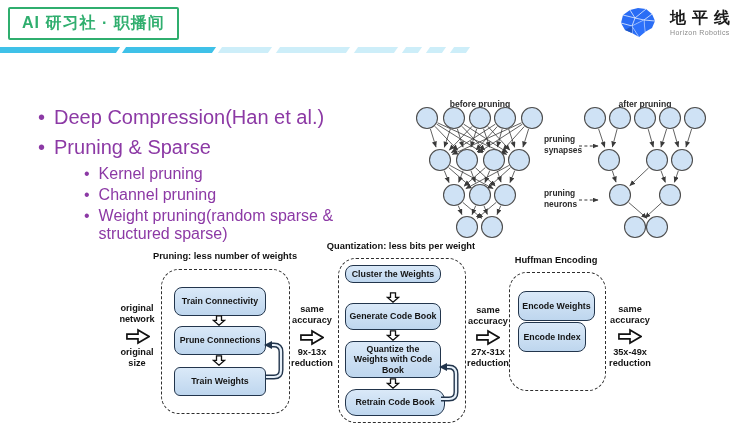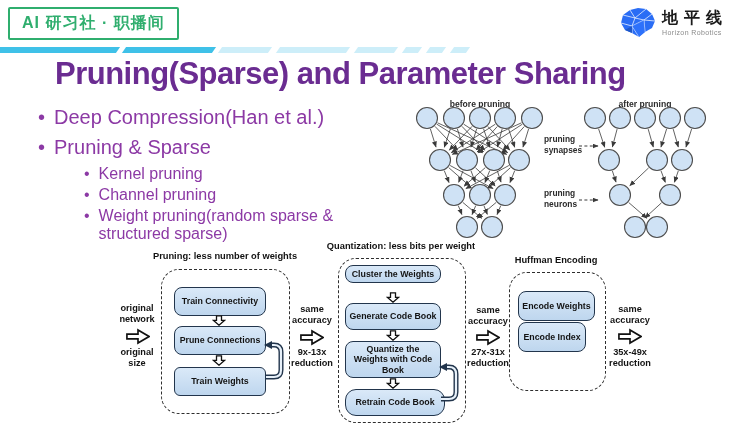--- a/index.html
+++ b/index.html
@@ -6,21 +6,21 @@
   .slide{position:relative;width:740px;height:429px;background:#ffffff;overflow:hidden;
          font-family:"Liberation Sans",sans-serif;}
   .abs{position:absolute;}
 
   
   .badge{left:8px;top:7px;border:2px solid #2fae6e;color:#2fae6e;background:#fff;
          font-size:16px;font-weight:bold;letter-spacing:1px;padding:4px 12px;border-radius:2px;}
   .band-seg{position:absolute;top:47px;height:6px;transform:skewX(-35deg);}
   .band-bright{background:#3fc1e8;}
   .band-pale{background:#cdeef9;}
-  .logo{left:618px;top:6px;display:flex;align-items:center;gap:4px;}
+  .logo{left:618px;top:6px;display:flex;align-items:center;gap:12px;}
   .logo-cn{font-size:16px;font-weight:bold;color:#1b1b1b;letter-spacing:6px;line-height:1;}
   .logo-en{font-size:7px;color:#8a8a8a;letter-spacing:0.4px;margin-top:3px;}
 
   
   .title{left:55px;top:56px;width:660px;font-size:31px;font-weight:bold;color:#6a2c91;letter-spacing:-0.5px;}
   .bullet{display:flex;color:#8c39a5;}
   .bullet .dot{margin-right:9px;}
   .lvl1{font-size:20px;}
   .lvl2{font-size:16px;}
 
@@ -75,21 +75,20 @@
       </g>
       <path d="M7,24 L14,20 L14,27 Z" fill="#1e57c8"></path>
       <path d="M14,20 L21,31 L27,26 L26,14 Z" fill="#2f74ff" opacity="0.55"></path>
     </svg>
     <div>
       <div class="logo-cn">地平线</div>
       <div class="logo-en">Horizon Robotics</div>
     </div>
   </div>
 
-  <div class="abs title">Pruning(Sparse) and Parameter Sharing</div>
 
   <div class="abs bullet lvl1" style="left:38px;top:106px;width:360px;">
     <span class="dot">•</span>
     <span>Deep Compression(Han et al.)</span>
   </div>
   <div class="abs bullet lvl1" style="left:38px;top:136px;width:360px;">
     <span class="dot">•</span>
     <span>Pruning &amp; Sparse</span>
   </div>
   <div class="abs bullet lvl2" style="left:84px;top:165px;width:320px;">

